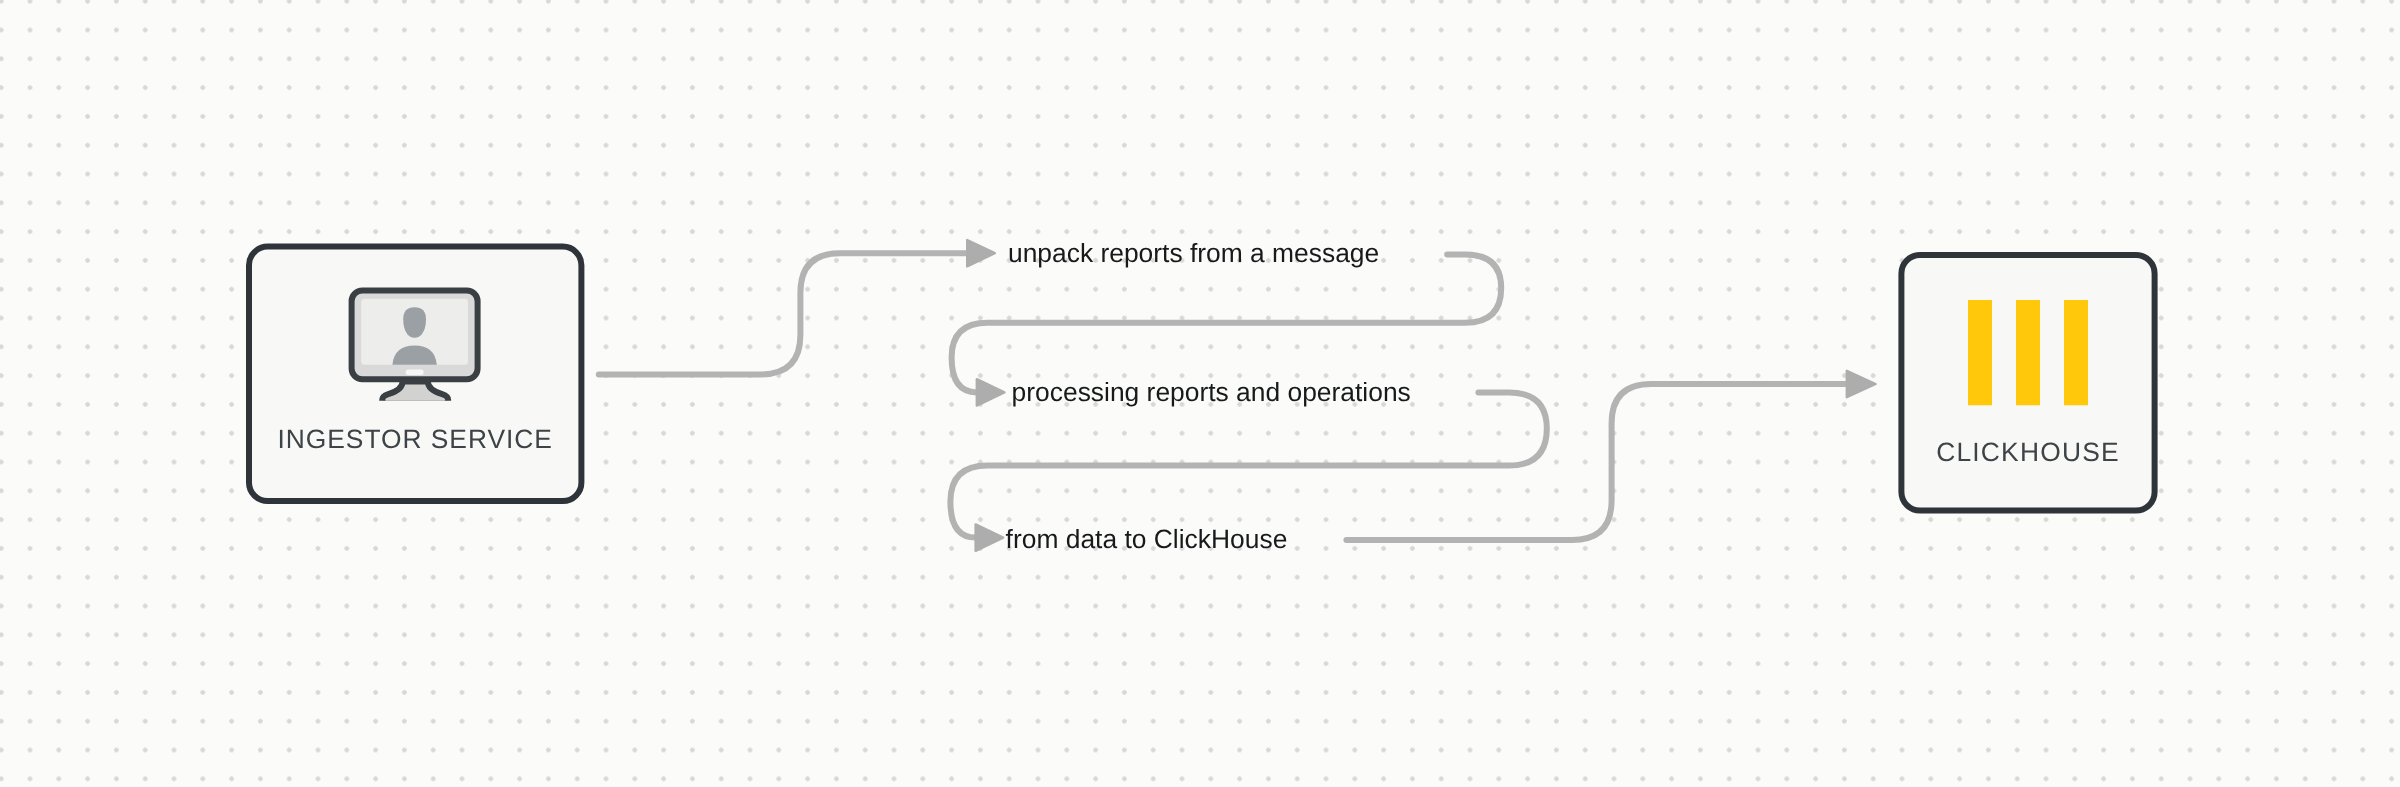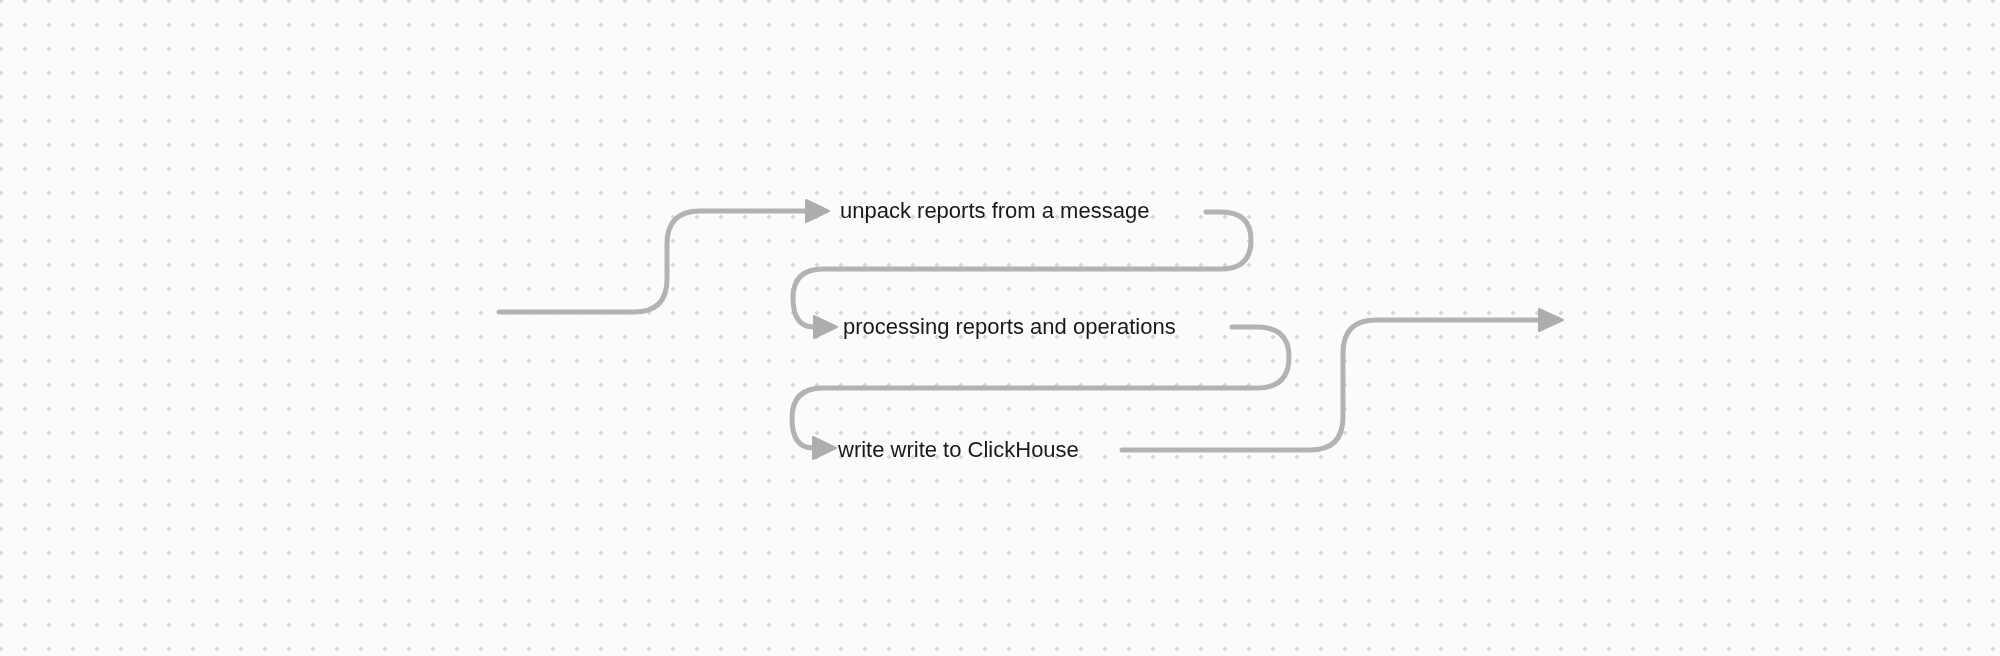--- a/index.html
+++ b/index.html
@@ -98,19 +98,42 @@
     <g>
       <path d="M 1232 327 H 1257 Q 1289 327 1289 357 Q 1289 388 1257 388 H 823 Q 792 388 792 418 Q 792 448 813 448"></path>
       <polygon points="813,437 813,459 836,448"></polygon>
     </g>
     <g>
       <path d="M 1122 450 H 1310 Q 1343 450 1343 417 V 353 Q 1343 320 1376 320 H 1539"></path>
       <polygon points="1539,309 1539,331 1563,320"></polygon>
     </g>
   </svg>
 
+  <div class="node node-ingestor">
+    <svg width="112" height="95" viewBox="0 0 112 95" xmlns="http://www.w3.org/2000/svg">
+      <rect x="3" y="3" width="105" height="74" rx="9" fill="#d9d9d9" stroke="#3a3f44" stroke-width="5"></rect>
+      <rect x="11" y="10" width="89" height="55" rx="3" fill="#ededec"></rect>
+      <g fill="#9ba0a4">
+        <path d="M46 27 q0 -10 9.5 -10 q9.5 0 9.5 10 q0 8 -3.5 12.5 q-2.5 3 -6 3 q-3.5 0 -6 -3 Q46 35 46 27 z"></path>
+        <path d="M37 65 q1.5 -16 18.5 -16 q17 0 18.5 16 z"></path>
+      </g>
+      <rect x="48" y="69" width="15" height="4.5" rx="2.2" fill="#f7f7f6"></rect>
+      <path d="M45.5 79 q0 7 -12 10.5 q-5 1.5 -5 5 q0 3 5 3 h45 q5 0 5 -3 q0 -3.5 -5 -5 q-12 -3.5 -12 -10.5 z" fill="#d2d2d1" stroke="#3a3f44" stroke-width="5" stroke-linejoin="round"></path>
+    </svg>
+    <div class="node-label">INGESTOR SERVICE</div>
+  </div>
 
+  <div class="node node-clickhouse">
+    <svg width="100" height="88" viewBox="0 0 100 88" xmlns="http://www.w3.org/2000/svg">
+      <g fill="#ffc80a">
+        <rect x="0" y="0" width="20" height="88"></rect>
+        <rect x="40" y="0" width="20" height="88"></rect>
+        <rect x="80" y="0" width="20" height="88"></rect>
+      </g>
+    </svg>
+    <div class="node-label">CLICKHOUSE</div>
+  </div>
 
   <div class="step-label step-2">processing reports and operations</div>
   <div class="step-label step-1">unpack reports from a message</div>
-  <div class="step-label step-3">write write to ClickHouse</div>
+  <div class="step-label step-3">from data to ClickHouse</div>
 
 </div>
 
 </body></html>

